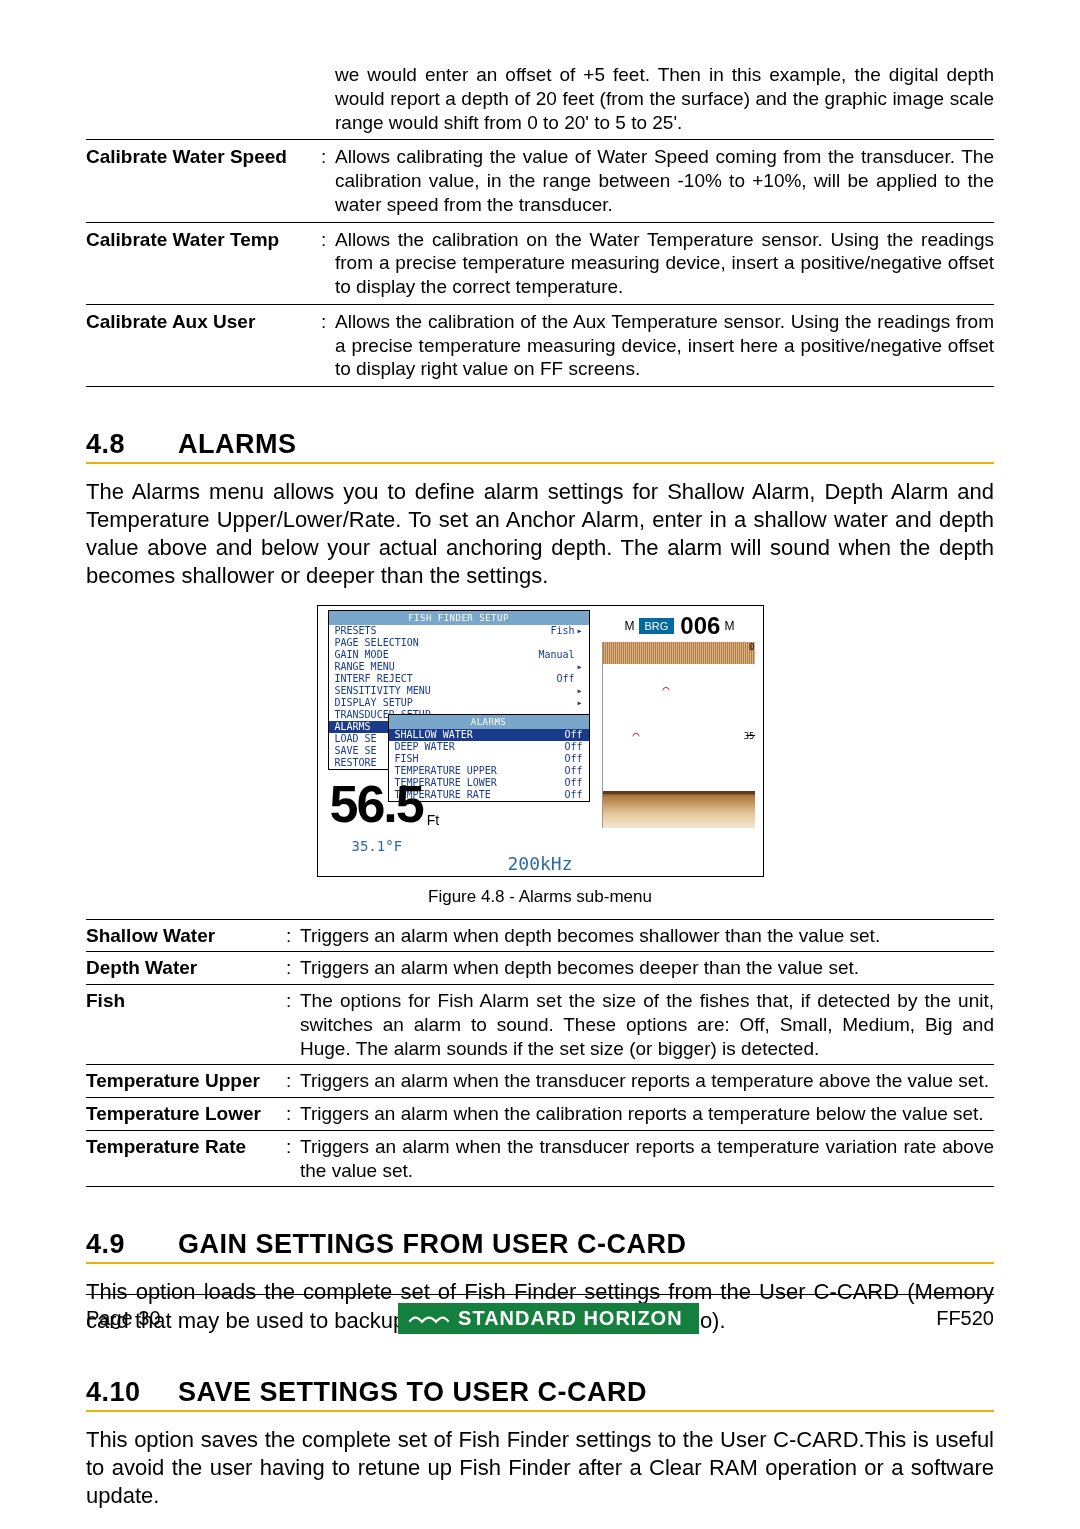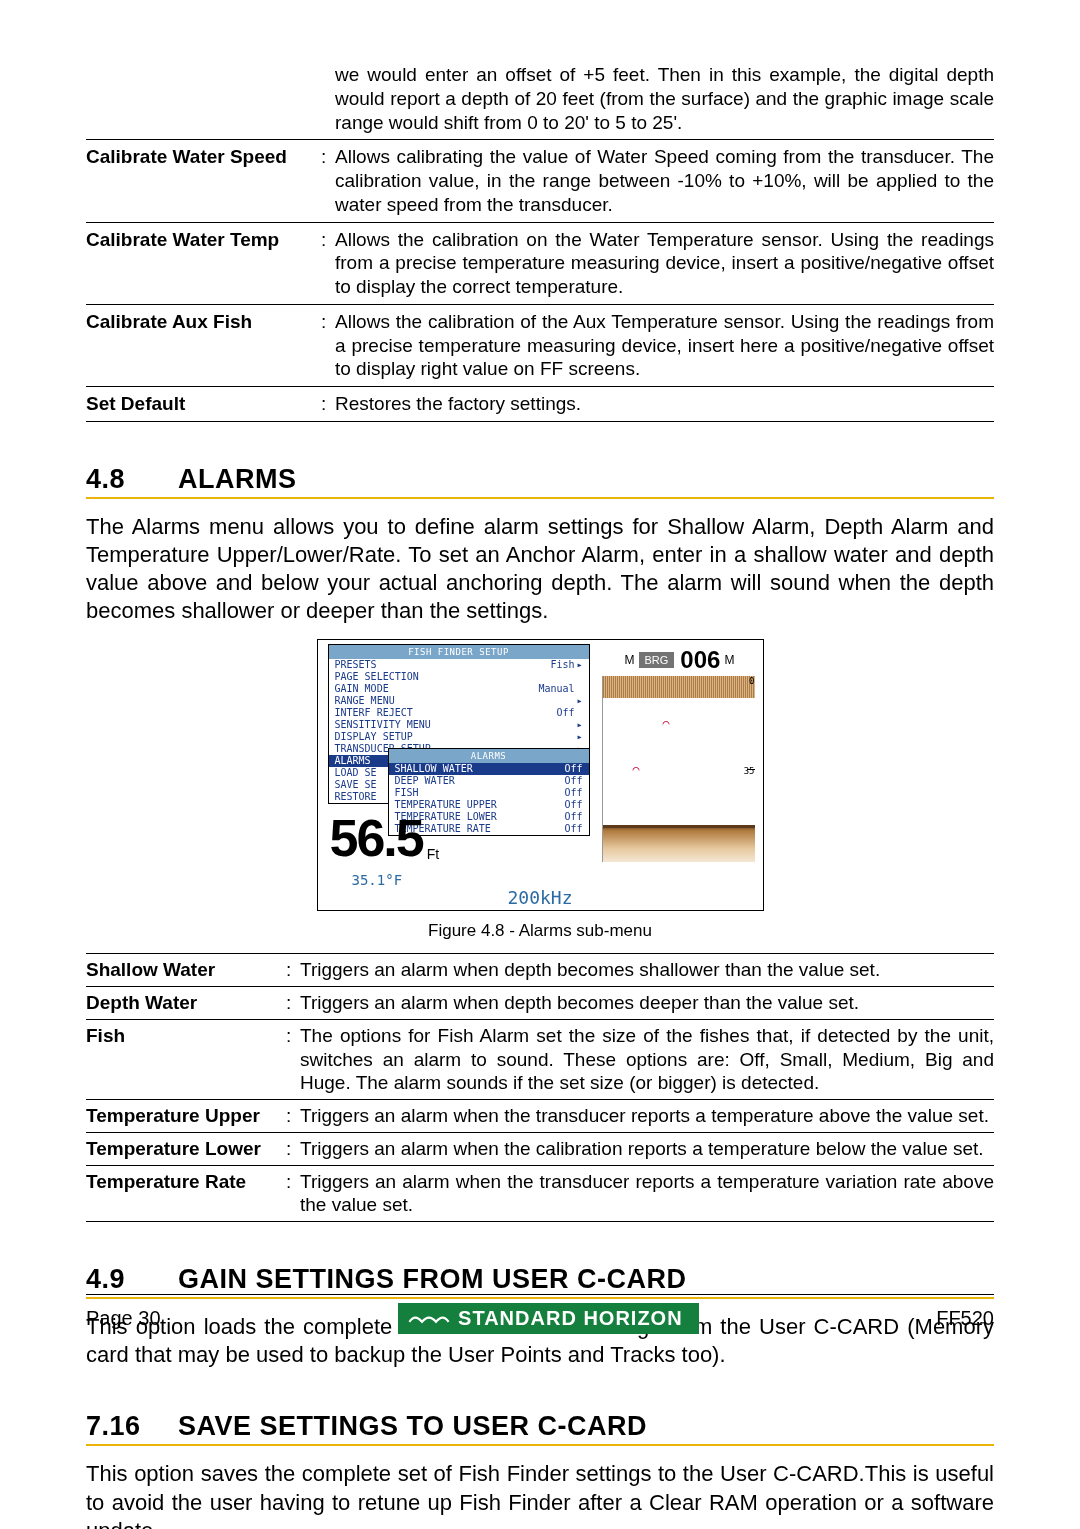--- a/index.html
+++ b/index.html
@@ -142,21 +142,21 @@
   .brgbox {
     position: absolute;
     right: 8px;
     top: 8px;
     width: 130px;
     height: 24px;
     display: flex;
     align-items: center;
   }
   .brgtag {
-    background: #737373;
+    background: #0369a1;
     color: #fff;
     font-size: 11px;
     padding: 2px 6px;
     margin-right: 6px;
     font-family: Arial, sans-serif;
   }
   .brgval {
     font-size: 24px;
     font-weight: bold;
     font-family: Arial, sans-serif;
@@ -288,28 +288,23 @@
       <td class="label">Calibrate Water Speed</td>
       <td class="colon">:</td>
       <td class="desc">Allows calibrating the value of Water Speed coming from the transducer. The calibration value, in the range between -10% to +10%, will be applied to the water speed from the transducer.</td>
     </tr>
     <tr>
       <td class="label">Calibrate Water Temp</td>
       <td class="colon">:</td>
       <td class="desc">Allows the calibration on the Water Temperature sensor. Using the readings from a precise temperature measuring device, insert a positive/negative offset to display the correct temperature.</td>
     </tr>
     <tr>
-      <td class="label">Calibrate Aux Fish</td>
+      <td class="label">Calibrate Aux User</td>
       <td class="colon">:</td>
       <td class="desc">Allows the calibration of the Aux Temperature sensor. Using the readings from a precise temperature measuring device, insert here a positive/negative offset to display right value on FF screens.</td>
-    </tr>
-    <tr>
-      <td class="label">Set Default</td>
-      <td class="colon">:</td>
-      <td class="desc">Restores the factory settings.</td>
     </tr>
   </tbody>
     </table>
 
   <h2 class="sect">
     <span class="num">4.8</span><span>ALARMS</span>
   </h2>
   <p class="body">The Alarms menu allows you to define alarm settings for Shallow Alarm, Depth Alarm and Temperature Upper/Lower/Rate. To set an Anchor Alarm, enter in a shallow water and depth value above and below your actual anchoring depth. The alarm will sound when the depth becomes shallower or deeper than the settings.</p>
 
   <div class="screenshot-wrap">
@@ -491,21 +486,21 @@
         </tr>
       </tbody>
   </table>
 
   <h2 class="sect">
     <span class="num">4.9</span><span>GAIN SETTINGS FROM USER C-CARD</span>
   </h2>
   <p class="body">This option loads the complete set of Fish Finder settings from the User C-CARD (Memory card that may be used to backup the User Points and Tracks too).</p>
 
   <h2 class="sect">
-    <span class="num">7.16</span><span>SAVE SETTINGS TO USER C-CARD</span>
+    <span class="num">4.10</span><span>SAVE SETTINGS TO USER C-CARD</span>
   </h2>
   <p class="body">This option saves the complete set of Fish Finder settings to the User C-CARD.This is useful to avoid the user having to retune up Fish Finder after a Clear RAM operation or a software update.</p>
 
   <div class="footer">
     <span>Page 30</span>
     <span class="logo">
       <svg viewBox="0 0 60 20">
         <path d="M2 14 Q10 2 20 14 Q30 2 40 14 Q50 2 58 14" stroke="#fff" stroke-width="3" fill="none"></path>
       </svg>
       <span>STANDARD HORIZON</span>

